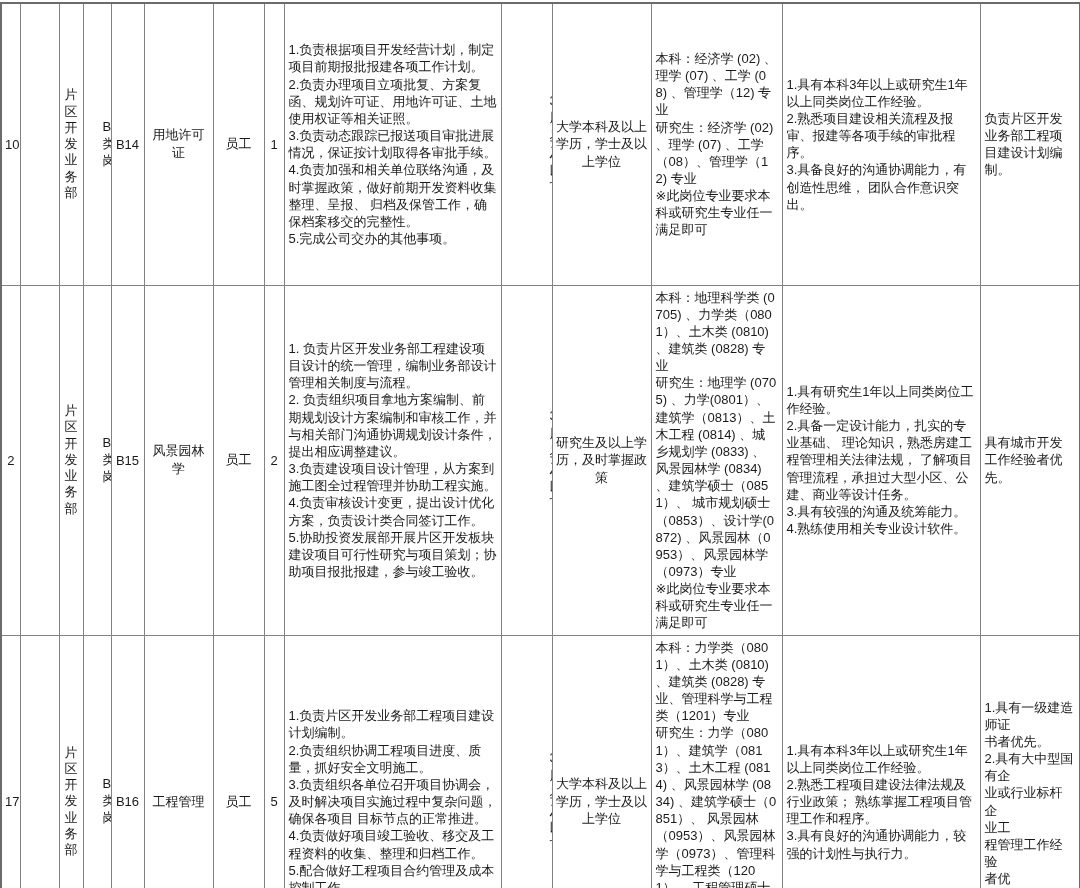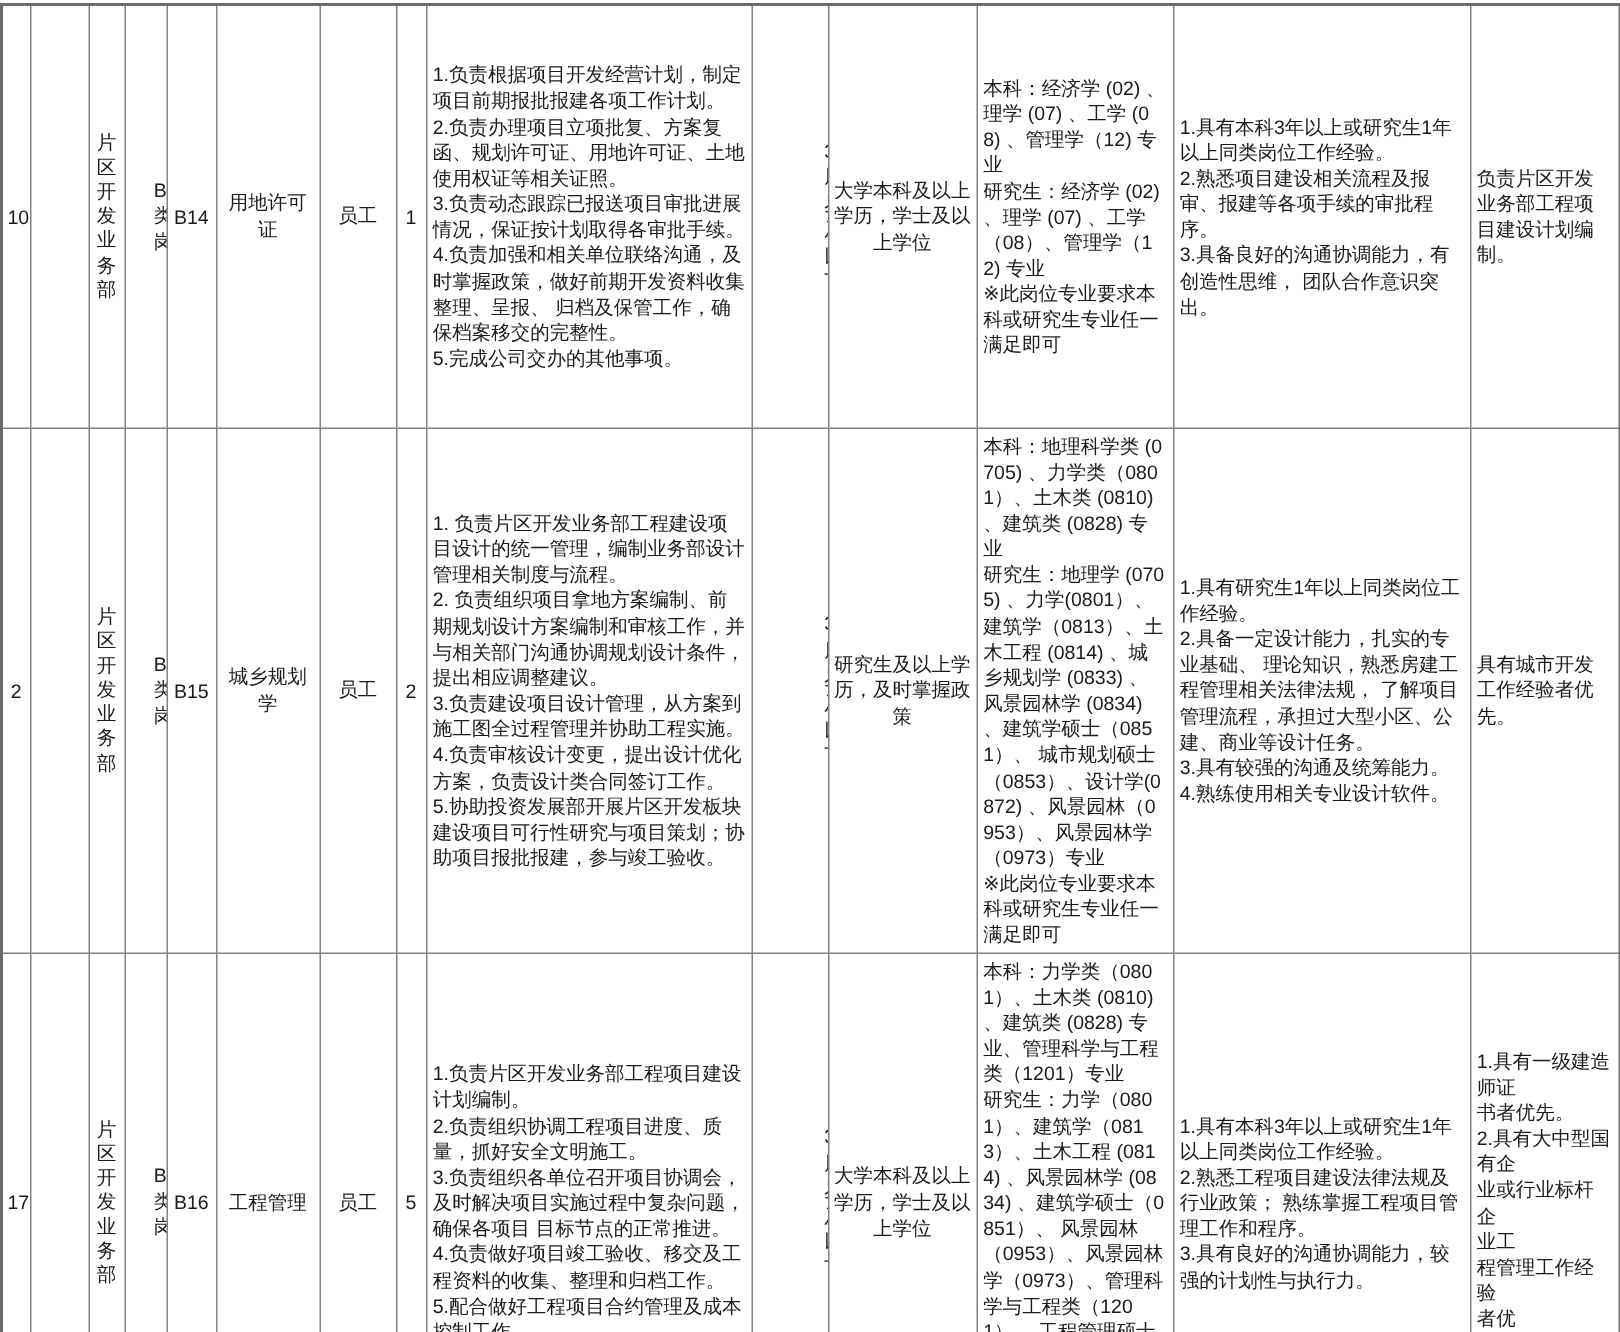--- a/index.html
+++ b/index.html
@@ -109,21 +109,21 @@
 3.具备良好的沟通协调能力，有创造性思维， 团队合作意识突出。</td>
     <td class="txt">负责片区开发业务部工程项目建设计划编制。</td>
   </tr>
 
   <tr class="r-job2">
     <td>2</td>
     <td></td>
     <td class="vert">片区开发业务部</td>
     <td class="cat">B类岗</td>
     <td>B15</td>
-    <td>城乡规划学</td>
+    <td>风景园林学</td>
     <td>员工</td>
     <td>2</td>
     <td class="txt">1. 负责片区开发业务部工程建设项目设计的统一管理，编制业务部设计管理相关制度与流程。
 2. 负责组织项目拿地方案编制、前期规划设计方案编制和审核工作，并与相关部门沟通协调规划设计条件，提出相应调整建议。
 3.负责建设项目设计管理，从方案到施工图全过程管理并协助工程实施。
 4.负责审核设计变更，提出设计优化方案，负责设计类合同签订工作。
 5.协助投资发展部开展片区开发板块建设项目可行性研究与项目策划；协助项目报批报建，参与竣工验收。</td>
     <td class="age">35周岁
 及
 以下</td>

